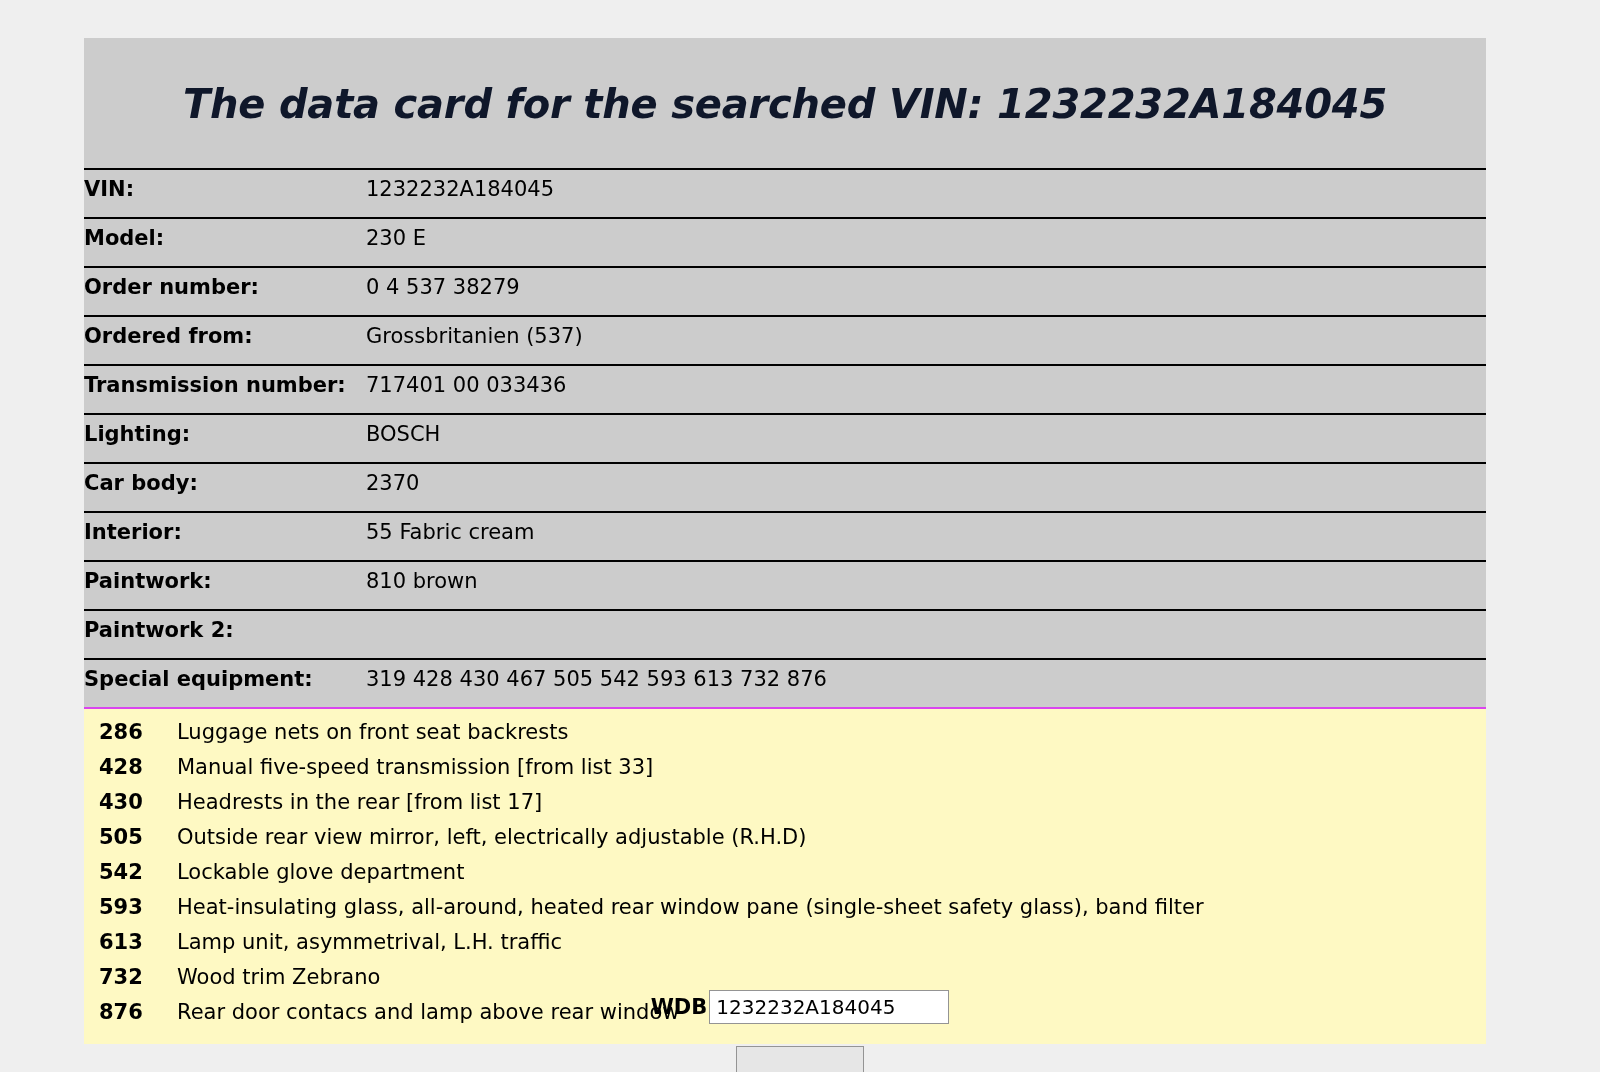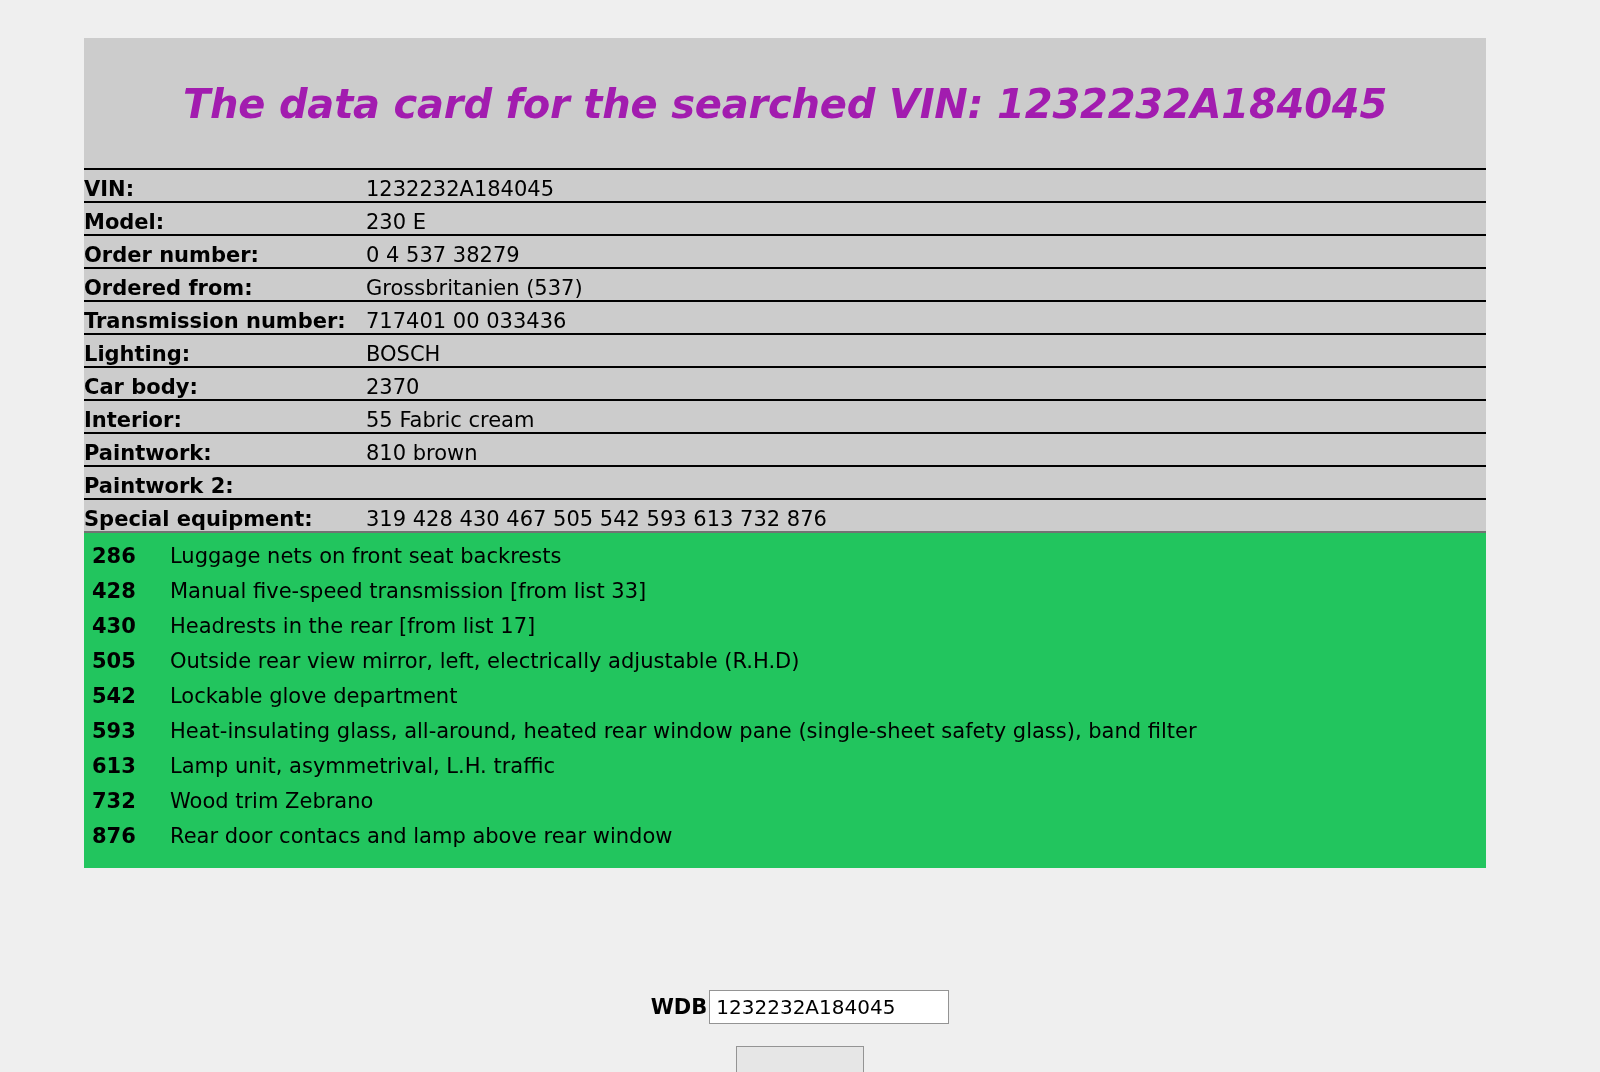--- a/index.html
+++ b/index.html
@@ -19,54 +19,54 @@
     top: 38px;
     width: 1402px;
     background: #cccccc;
     padding: 0;
   }
   .card-title {
     text-align: center;
     font-size: 40px;
     font-style: italic;
     font-weight: bold;
-    color: #a21caf;
+    color: #0f172a;
     padding: 44px 20px 42px 20px;
     margin: 0;
     line-height: 1.1;
     letter-spacing: -0.2px;
   }
   table.datacard {
     border-collapse: collapse;
     width: 100%;
     background: #cccccc;
   }
   table.datacard tr {
     border-top: 2px solid #000;
   }
   table.datacard tr:last-child {
-    border-bottom: 2px solid #737373;
+    border-bottom: 2px solid #d946ef;
   }
   table.datacard td {
-    padding: 7px 0 0 0;
+    padding: 7px 0 16px 0;
     font-size: 21px;
     color: #000;
     vertical-align: top;
   }
   td.label {
     font-weight: bold;
     width: 282px;
     padding-left: 8px;
   }
   td.value {
     font-weight: normal;
   }
   .equip-list {
-    background: #22c55e;
-    padding: 6px 0 14px 0;
+    background: #fef9c3;
+    padding: 6px 0 14px 7px;
   }
   .equip-row {
     display: flex;
     align-items: baseline;
     font-size: 21px;
     line-height: 1.0;
     padding: 7px 0 7px 0;
   }
   .equip-code {
     font-weight: bold;

